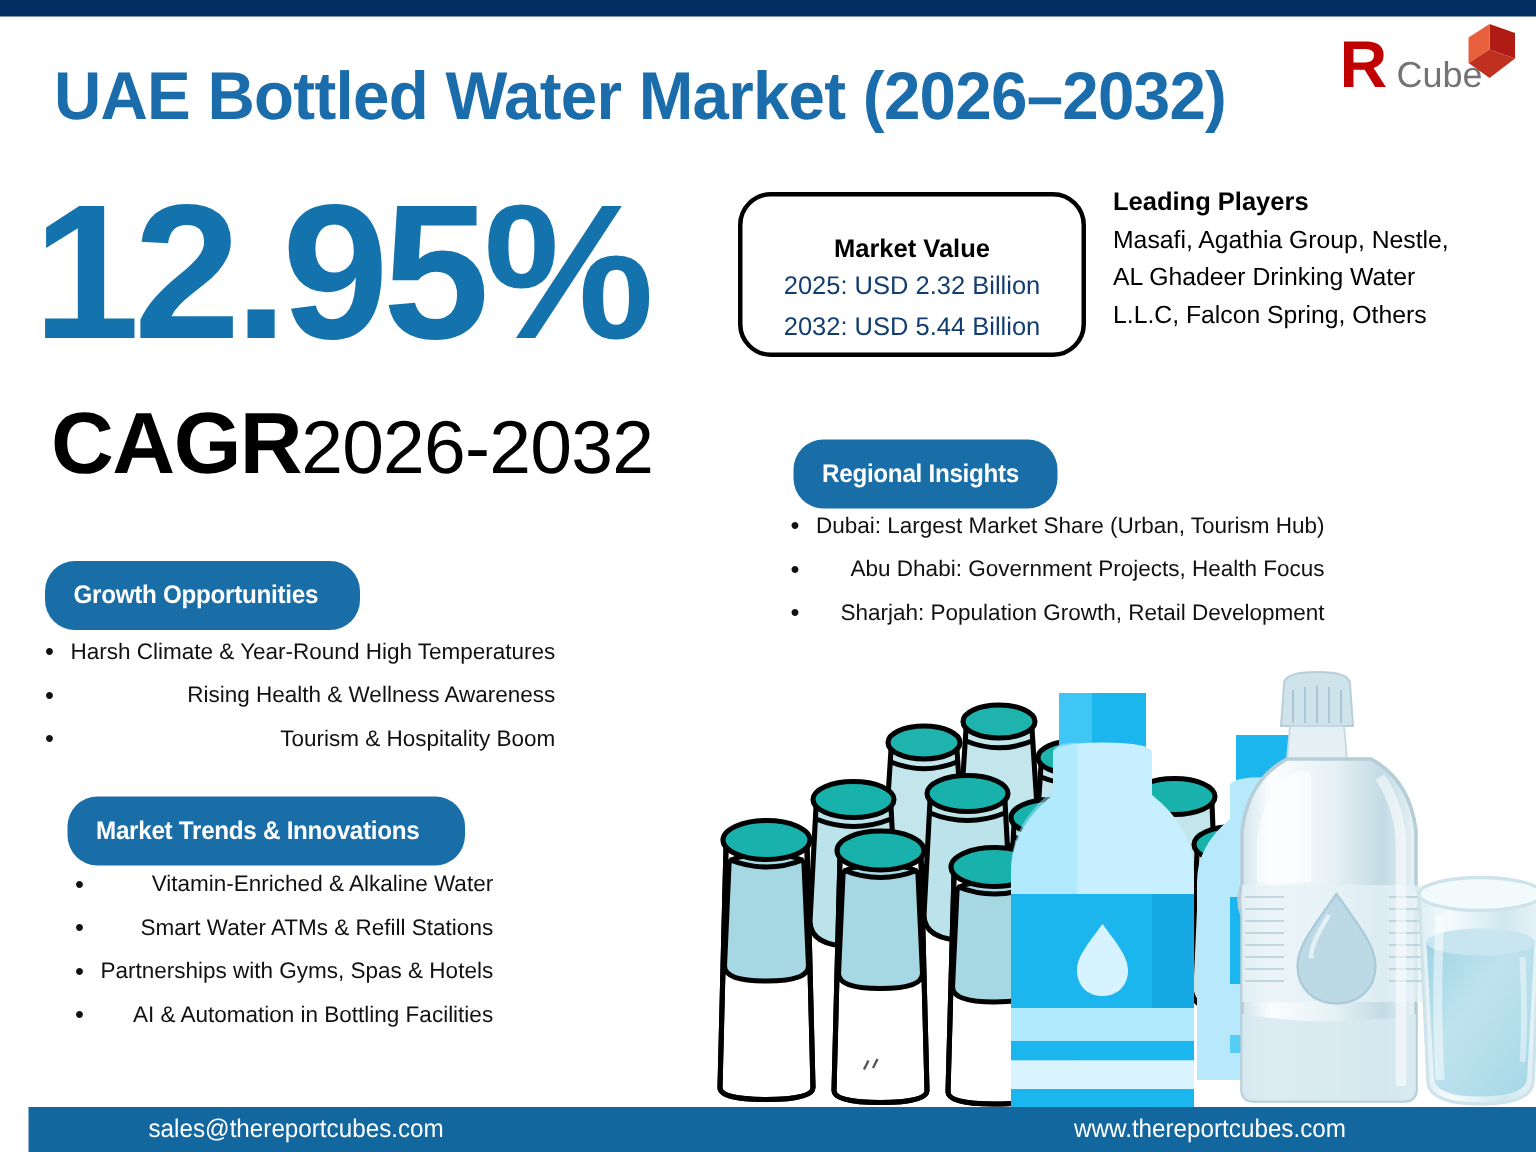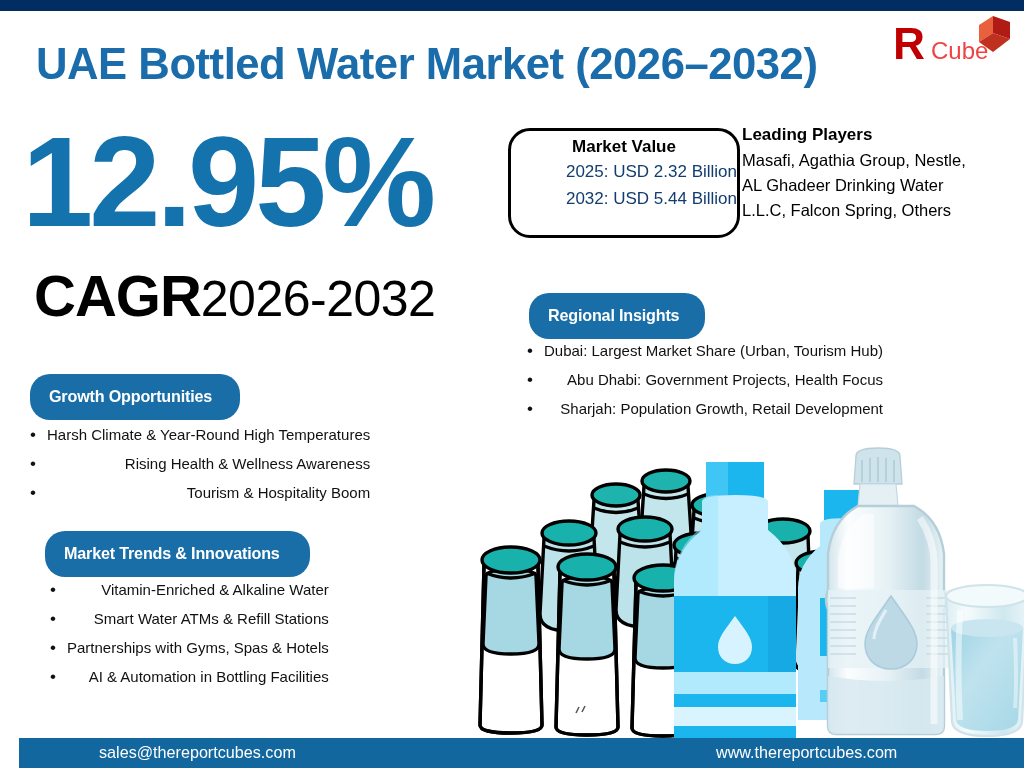--- a/index.html
+++ b/index.html
@@ -35,21 +35,21 @@
   
   .logo { position:absolute; left:893px; top:16px; width:120px; height:58px; }
   .logo .r {
     position:absolute; left:0px; top:6px;
     font-size:44px; font-weight:bold; color:#c00000;
     transform:scaleX(-1); transform-origin:center;
     line-height:44px;
   }
   .logo .cube-word {
     position:absolute; left:38px; top:23px;
-    font-size:24px; color:#ef4444; line-height:24px;
+    font-size:24px; color:#737373; line-height:24px;
   }
   .logo .cube-shape { position:absolute; left:84px; top:0px; }
 
   
   .big-pct {
     position:absolute; left:22px; top:118px;
     font-size:128px; font-weight:bold; color:#1472ad;
     line-height:128px; letter-spacing:-4px;
     white-space:nowrap;
   }
@@ -61,25 +61,24 @@
   .cagr-years { font-size:50px; font-weight:normal; color:#000; letter-spacing:-0.5px; }
 
   
   .mv-box {
     position:absolute; left:492px; top:128px;
     width:232px; height:110px;
     border:3px solid #000;
     border-radius:22px;
     background:#fff;
     text-align:center;
-    padding-top:5px;
-    margin-left:16px;
+    padding-top:24px;
   }
   .mv-title { font-size:17px; font-weight:bold; color:#000; line-height:22px; }
-  .mv-line { font-size:17px; color:#123d70; line-height:27px;text-align:right; }
+  .mv-line { font-size:17px; color:#123d70; line-height:27px; }
 
   
   .lp { position:absolute; left:742px; top:122px; width:285px; }
   .lp-title { font-size:17px; font-weight:bold; color:#000; line-height:26px; }
   .lp-line  { font-size:16.5px; color:#000; line-height:25px; white-space:nowrap; }
 
   
   .pill {
     position:absolute;
     background:#1a6ea8;

